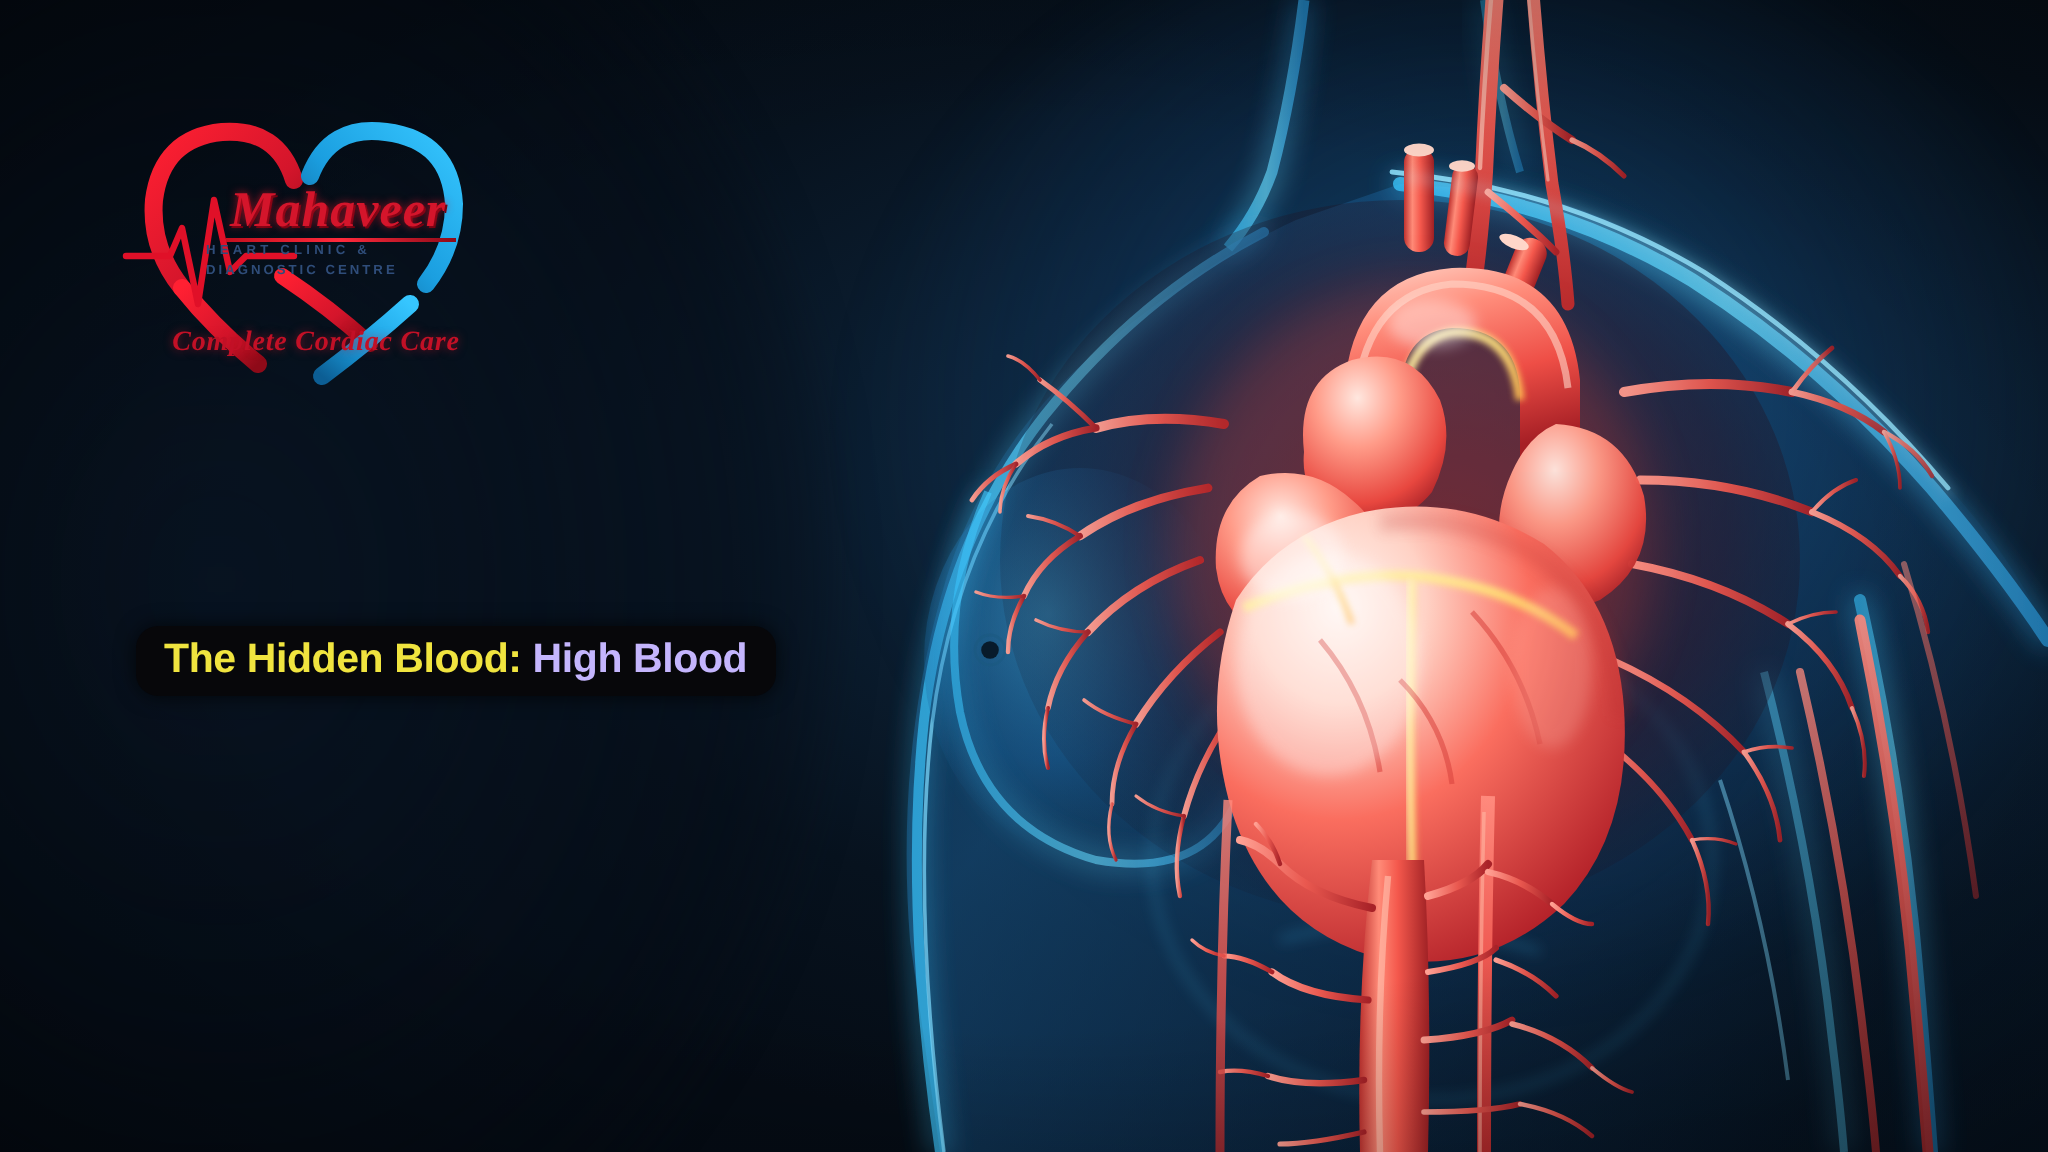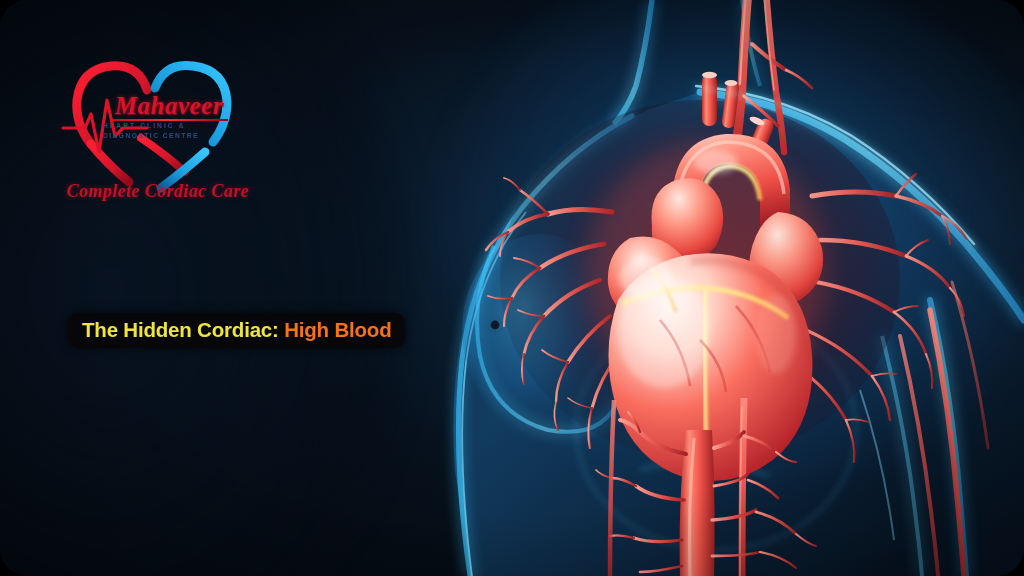--- a/index.html
+++ b/index.html
@@ -8,21 +8,20 @@
   body{
     width:1024px; height:576px; overflow:hidden;
     font-family:"Liberation Sans", sans-serif;
   }
 
   #poster{
     position:relative; width:1024px; height:576px; overflow:hidden;
     background:
       radial-gradient(ellipse 70% 60% at 72% 42%, #123048 0%, #0c2034 38%, #07121e 70%, #050c15 100%),
       linear-gradient(105deg, #081320 0%, #0a1724 45%, #08131f 100%);
-    border-radius: 28px;
   }
 
   
   .glow{ position:absolute; border-radius:50%; pointer-events:none; }
   .g-blue-big{
     left:430px; top:-40px; width:620px; height:540px;
     background:radial-gradient(ellipse at 50% 45%, rgba(30,140,220,.30) 0%, rgba(20,90,160,.18) 42%, rgba(10,40,80,0) 72%);
     filter:blur(14px);
   }
   .g-red-core{
@@ -66,44 +65,44 @@
     position:absolute; left:48px; top:70px;
     font-size:6.6px; font-weight:700; letter-spacing:2.1px;
     color:#2f4d7a; white-space:nowrap;
   }
   .logo-sub2{
     position:absolute; left:48px; top:80px;
     font-size:6.6px; font-weight:700; letter-spacing:1.5px;
     color:#2f4d7a; white-space:nowrap;
   }
   .logo-tagline{
-    position:absolute; left:3px; top:129px; width:200px; text-align:center;
+    position:absolute; left:3px; top:112px; width:200px; text-align:center;
     font-family:"Liberation Serif", serif;
-    font-style:italic; font-weight:700; font-size:18px;
+    font-style:italic; font-weight:700; font-size:14px;
     color:#c21026; letter-spacing:.4px;
     text-shadow:0 0 5px rgba(200,20,40,.6);
     white-space:nowrap;
   }
 
   
   #title-banner{
     position:absolute; left:68px; top:313px; width:360px;
   }
   .tline{
     display:table; background:#07070a;
     border-radius:11px;
     padding:4px 14px 5px 14px;
     font-size:20.5px; font-weight:700; line-height:1.25;
     letter-spacing:-.2px; white-space:nowrap;
     box-shadow:0 0 10px rgba(0,0,0,.7);
   }
   .tline.l1{ margin-left:0; }
   .tline.l2{ margin-left:40px; margin-top:-1px; }
   .t-hi{ color:#f0e43f; }
-  .t-wh{ color:#f97316;text-align:center; }
+  .t-wh{ color:#c4b5fd;text-align:center; }
 </style>
 </head>
 <body>
 
 <div id="poster">
 
   <div class="glow g-left-dark"></div>
   <div class="glow g-blue-big"></div>
   <div class="glow g-red-core"></div>
 
@@ -410,18 +409,18 @@
 
     <div class="logo-brand">Mahaveer</div>
     <div class="logo-rule"></div>
     <div class="logo-sub1">HEART  CLINIC  &amp;</div>
     <div class="logo-sub2">DIAGNOSTIC CENTRE</div>
     <div class="logo-tagline">Complete Cordiac Care</div>
   </div>
 
   <div id="title-banner">
     <div class="tline l1">
-      <span class="t-hi">The Hidden Cordiac:</span>
+      <span class="t-hi">The Hidden Blood:</span>
         <span class="t-wh"> High Blood</span>
     </div>
   </div>
 
 </div>
 
 </body></html>

